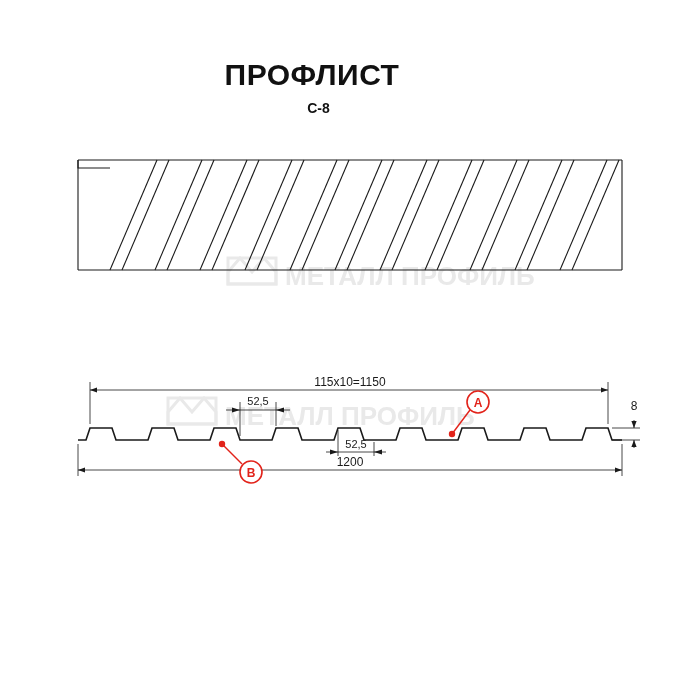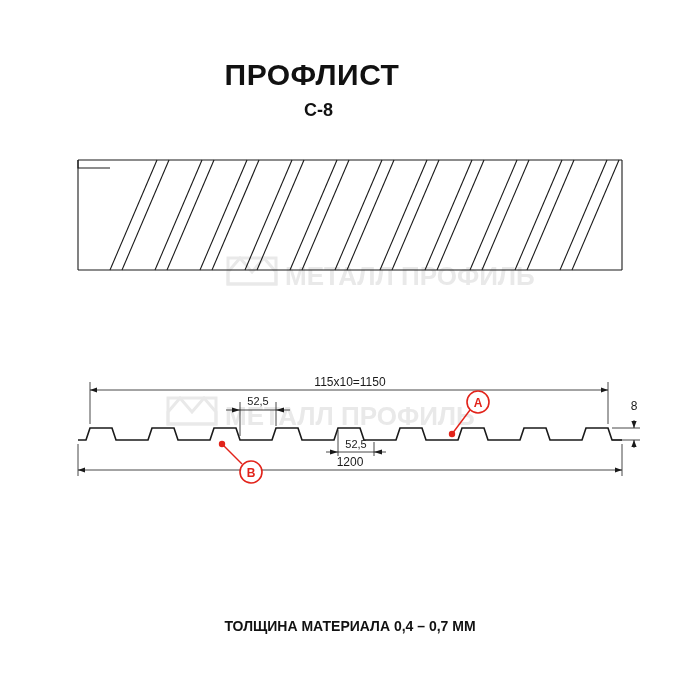--- a/index.html
+++ b/index.html
@@ -30,21 +30,21 @@
     font-weight: bold;
     letter-spacing: 0.5px;
     color: #111111;
   }
   .subtitle {
     position: absolute;
     top: 100px;
     left: 0;
     width: 637px;
     text-align: center;
-    font-size: 18px;
+    font-size: 14px;
     font-weight: bold;
     color: #111111;
   }
   .iso-wrap {
     position: absolute;
     top: 130px;
     left: 50px;
     width: 600px;
     height: 190px;
   }
@@ -213,15 +213,14 @@
       <g>
         <path d="M172,84 L192,104" stroke="#e2231a" stroke-width="1.4" fill="none"></path>
         <circle cx="172" cy="84" r="3.2" fill="#e2231a"></circle>
         <circle cx="201" cy="112" r="11" fill="#ffffff" stroke="#e2231a" stroke-width="1.6"></circle>
         <text x="201" y="116.5" text-anchor="middle" font-size="12" font-weight="bold" fill="#e2231a">B</text>
       </g>
 
     </svg>
   </div>
 
-  <div class="footnote">ТОЛЩИНА МАТЕРИАЛА 0,4 – 0,7 ММ</div>
 
 </div>
 
 </body></html>

